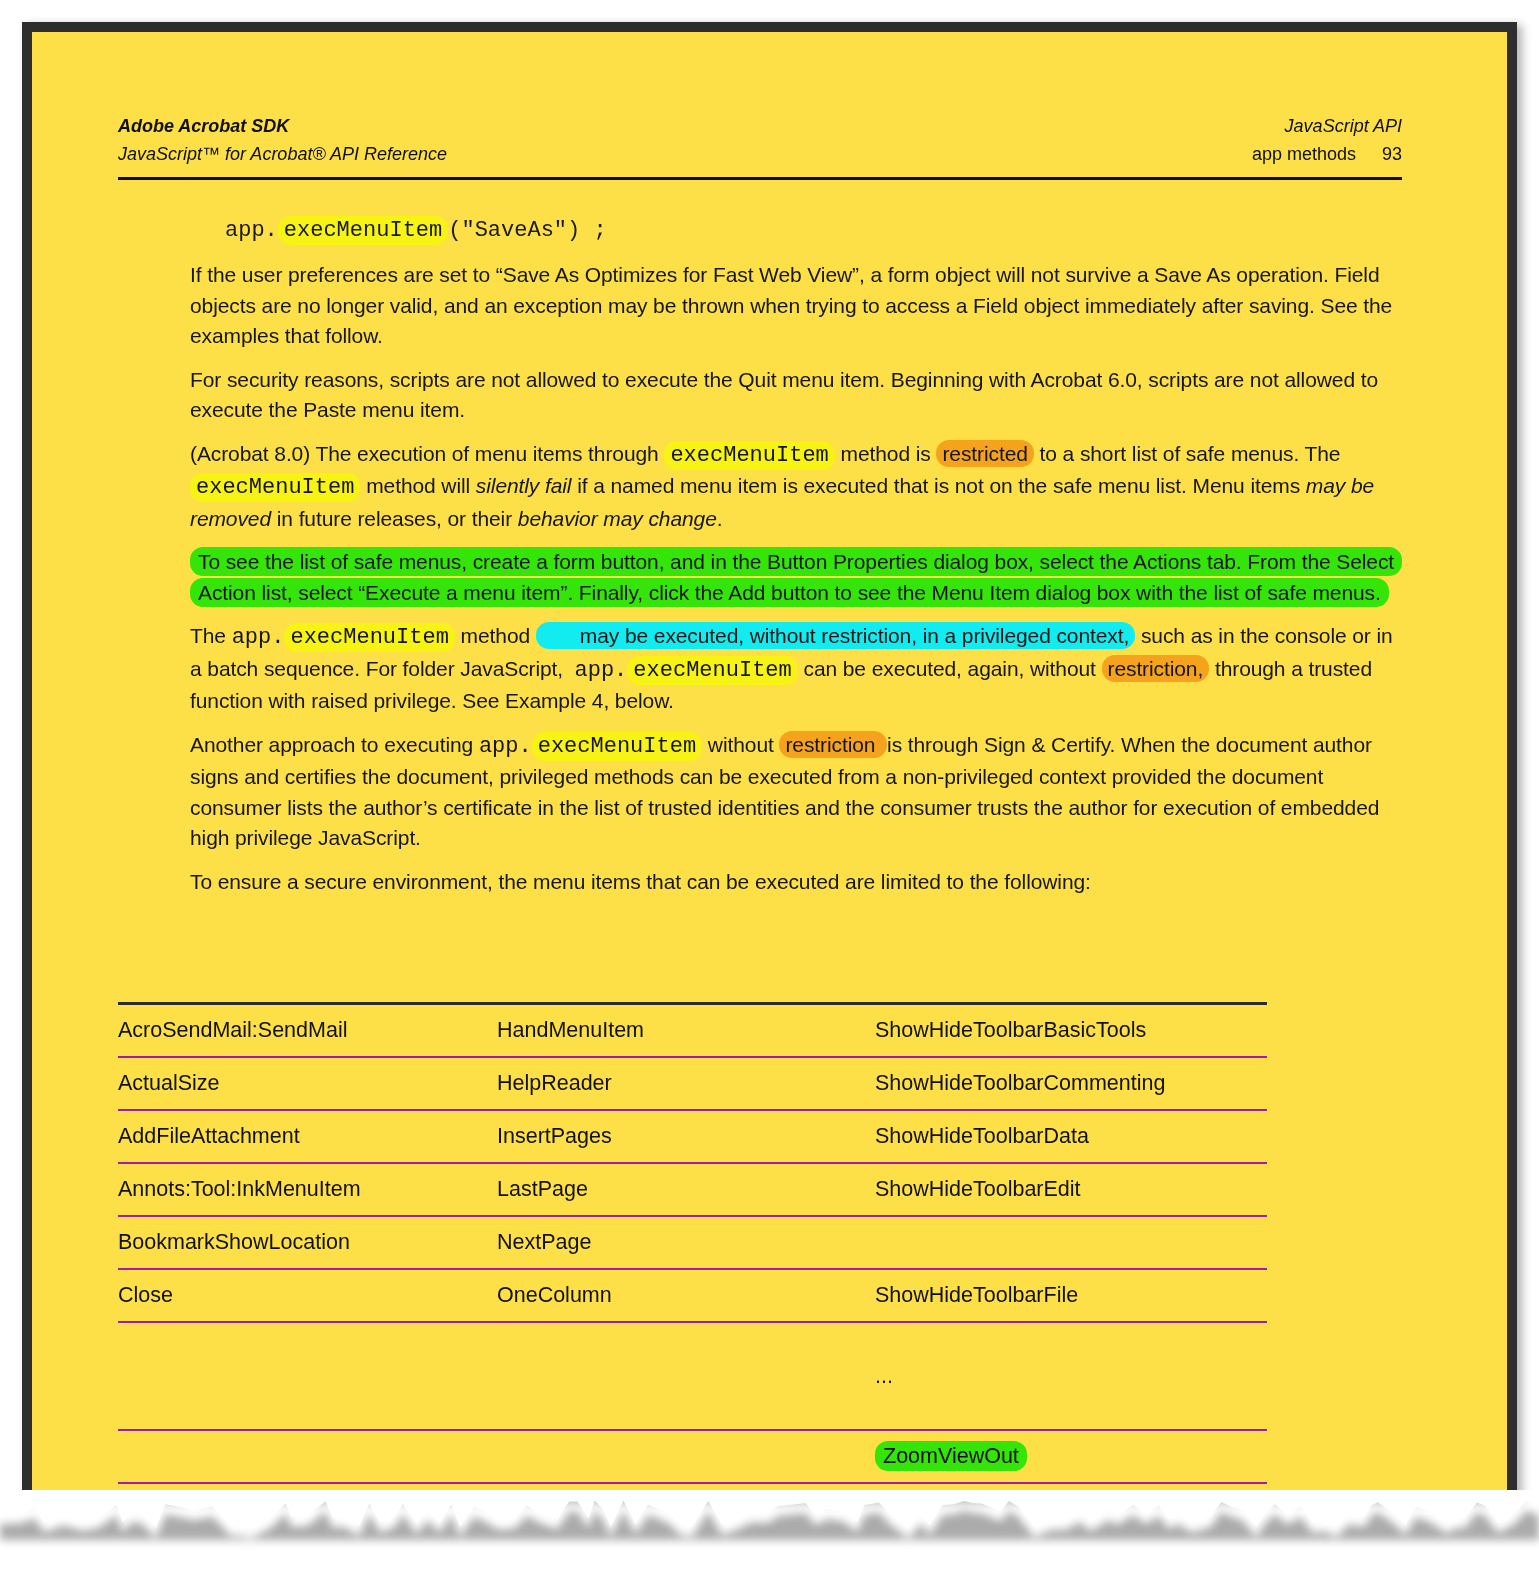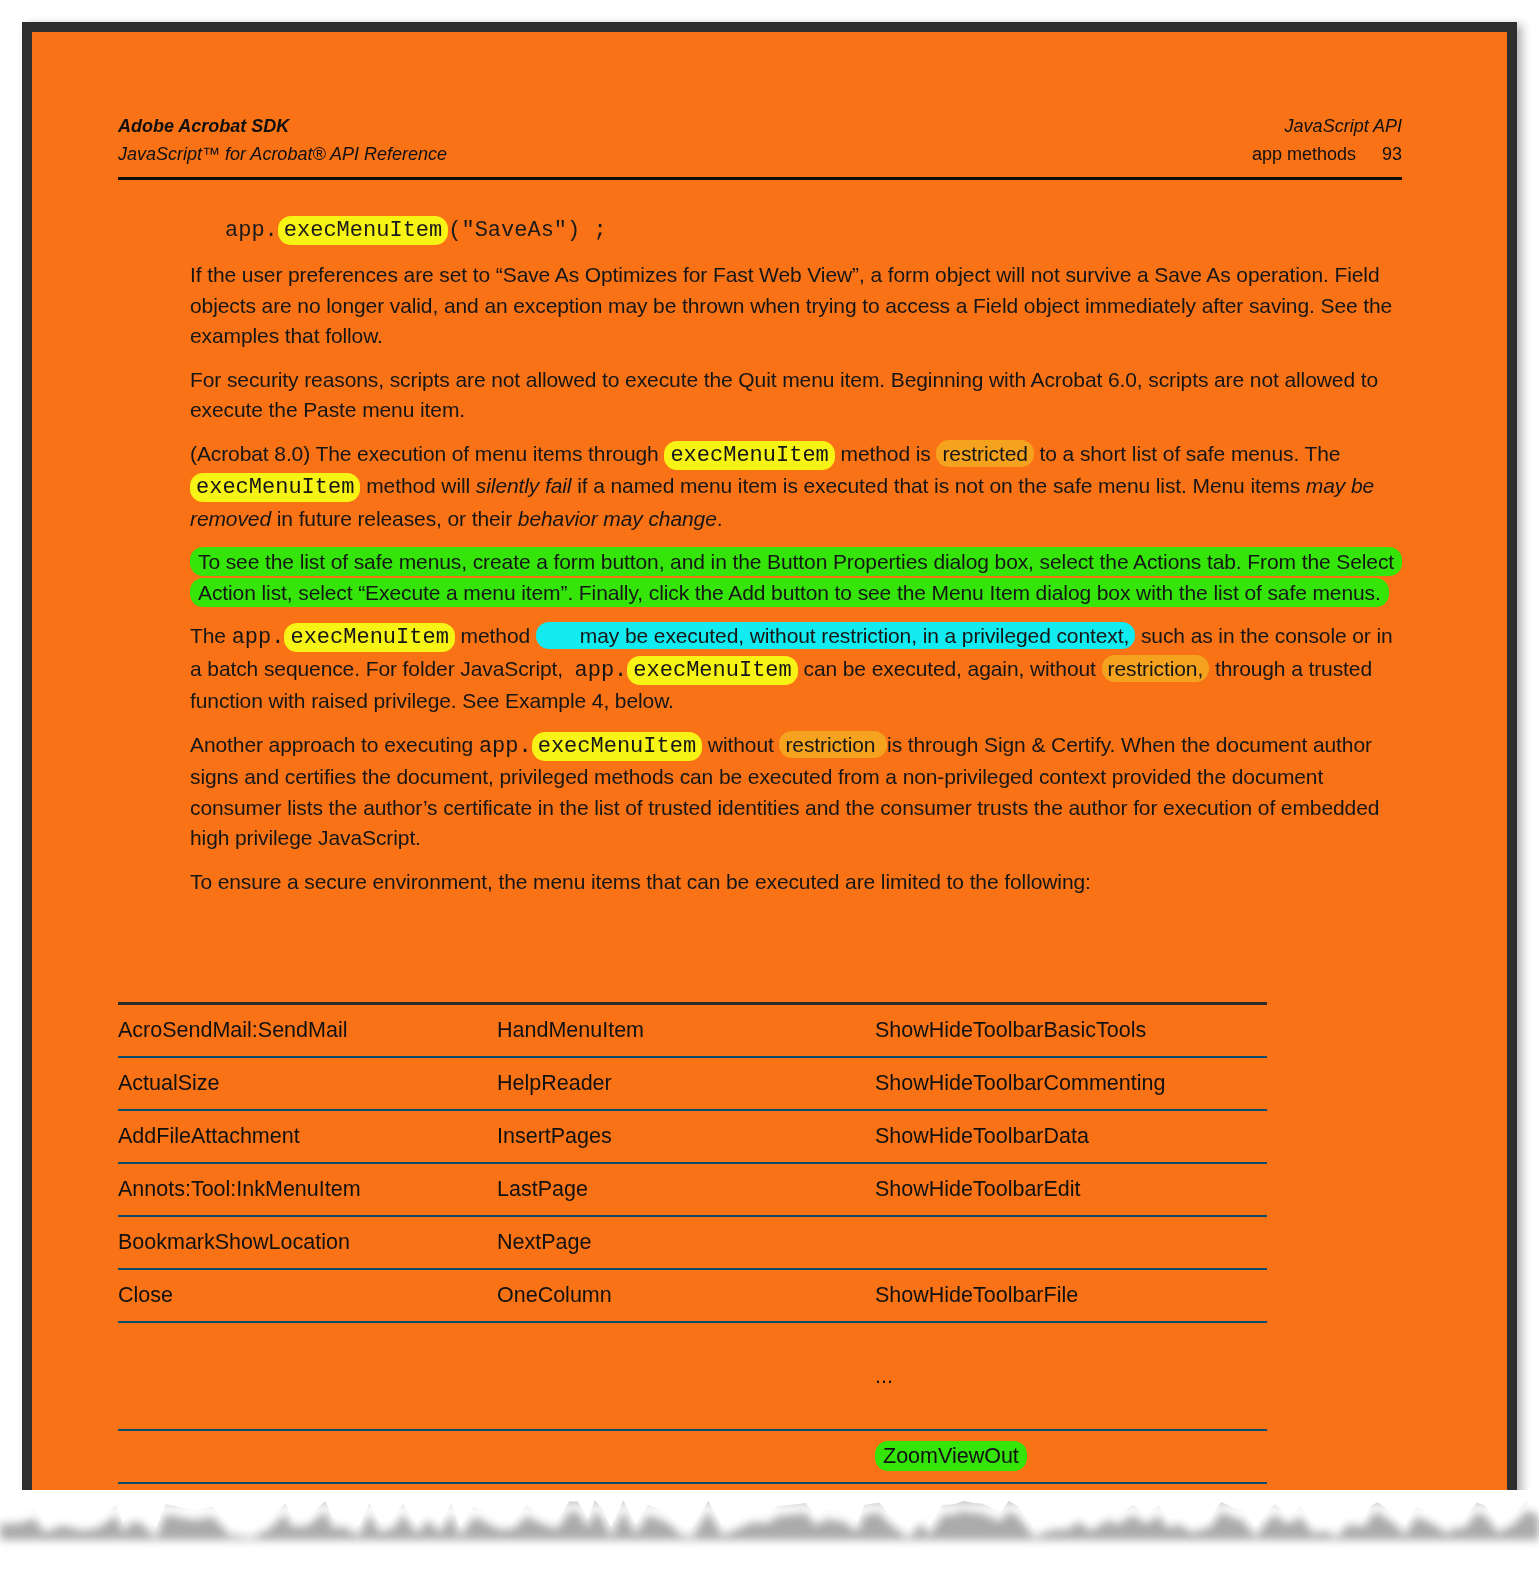--- a/index.html
+++ b/index.html
@@ -3,21 +3,21 @@
 <meta charset="utf-8">
 <style>
   html,body{margin:0;padding:0;}
   body{
     width:1539px;height:1587px;position:relative;background:#ffffff;
     font-family:"Liberation Sans",sans-serif;color:#161616;overflow:hidden;
     -webkit-font-smoothing:antialiased;
   }
   .page{
     position:absolute;left:22px;top:22px;width:1495px;height:1478px;
-    box-sizing:border-box;background:#f97316;
+    box-sizing:border-box;background:#fde047;
     border:10px solid var(--frame,#2e2e2e);border-bottom:none;
     box-shadow:5px 3px 9px rgba(0,0,0,0.30);
   }
   
   .doc-header{
     position:absolute;left:86px;top:80px;width:1284px;
     display:flex;justify-content:space-between;align-items:flex-end;
     border-bottom:3px solid #0d0d0d;padding-bottom:9px;
     font-size:18px;line-height:28px;color:#101010;
   }
@@ -46,21 +46,21 @@
   }
   .hl-yellow{background:var(--hl-yellow,#f7f315);}
   .hl-orange{background:var(--hl-orange,#f6a41f);}
   .hl-cyan{background:var(--hl-cyan,#12ecf0);padding-left:44px;}
   .hl-green{background:var(--hl-green,#35e509);padding:3px 8px;}
   
   .menu-table{
     position:absolute;left:86px;top:970px;width:1149px;
     border-top:3px solid #2b2b2b;font-size:21.5px;color:#111111;
   }
-  .trow{display:flex;align-items:center;height:51px;border-bottom:2px solid #0c4a6e;}
+  .trow{display:flex;align-items:center;height:51px;border-bottom:2px solid #a21caf;}
   .trow.tall{height:106px;}
   .tcell{box-sizing:border-box;padding-right:8px;white-space:nowrap;}
   .tcell.c1{width:379px;}
   .tcell.c2{width:378px;}
   .tcell.c3{width:392px;}
   
   .tear{position:absolute;left:0;top:1490px;width:1539px;height:90px;display:block;}
 </style>
 </head>
 <body>

